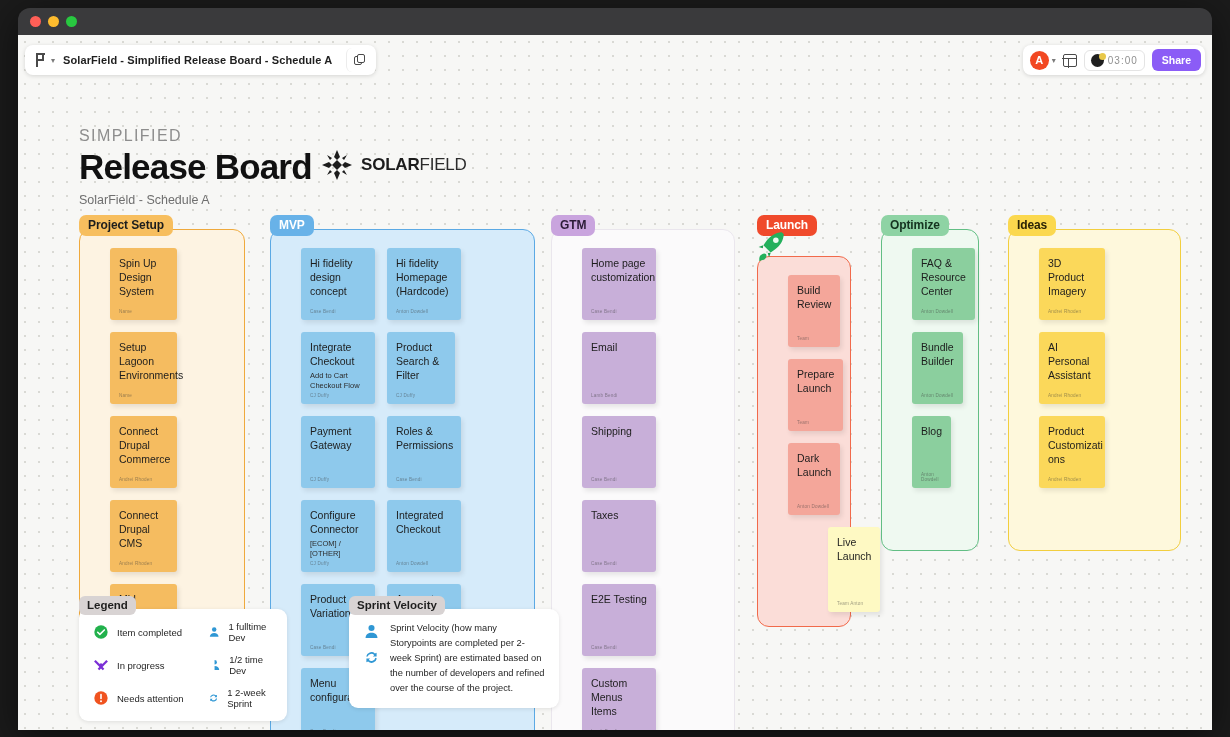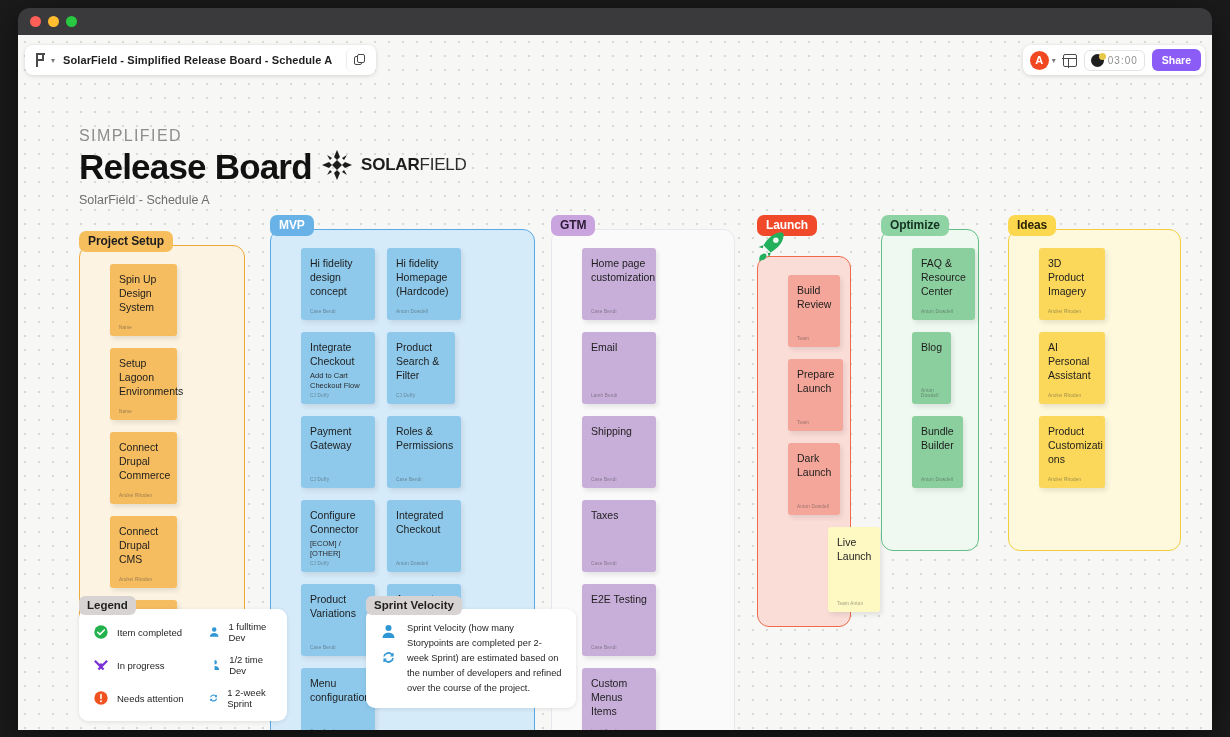--- a/index.html
+++ b/index.html
@@ -217,21 +217,21 @@
           </svg>
           <svg width="16" height="16" viewBox="0 0 24 24">
             <circle cx="12" cy="7" r="4.3" fill="#2F97D4"></circle>
             <path d="M3.6 21c0-4.6 3.8-7.2 8.4-7.2s8.4 2.6 8.4 7.2z" fill="#2F97D4"></path>
           </svg>
           <svg width="16" height="16" viewBox="0 0 24 24">
             <path d="M4.5 10.5a7.5 7.5 0 0 1 12.3-4.2l2.4-1v5.3h-5.3l2-1.7A5.4 5.4 0 0 0 6.6 10.5z" fill="#2F97D4"></path>
             <path d="M19.5 13.5a7.5 7.5 0 0 1-12.3 4.2l-2.4 1v-5.3h5.3l-2 1.7a5.4 5.4 0 0 0 9.3-2.6z" fill="#2F97D4"></path>
           </svg>
         </div>
-        <div class="col" style="left: 61px; top: 16px; width: 166px;">
+        <div class="col" style="left: 61px; top: 0px; width: 166px;">
           <div style="display: flex; align-items: flex-start; gap: 2px;">
             <div class="col-pill" style="background: rgb(247, 190, 94); color: rgb(29, 29, 29);">Project Setup</div>
           </div>
           <div class="col-body" style="background: rgb(253, 243, 226); border-color: rgb(239, 169, 60); min-height: 322px;">
             <div class="card" style="background: rgb(245, 188, 96); width: 67px; height: 72px;">
               <div class="card-title">Spin Up Design System</div>
               <div class="card-foot">Name</div>
             </div>
             <div class="card" style="background: rgb(245, 188, 96); width: 67px; height: 72px;">
               <div class="card-title">Setup Lagoon Environments</div>
@@ -401,25 +401,25 @@
         <div class="col" style="left: 863px; top: 0px; width: 98px;">
           <div style="display: flex; align-items: flex-start; gap: 2px;">
             <div class="col-pill" style="background: rgb(142, 211, 164); color: rgb(20, 50, 31);">Optimize</div>
           </div>
           <div class="col-body" style="background: rgb(239, 249, 241); border-color: rgb(98, 190, 132); min-height: 322px;">
             <div class="card" style="background: rgb(139, 207, 158); width: 66px; height: 72px;">
               <div class="card-title">FAQ &amp; Resource Center</div>
               <div class="card-foot">Anton Dowdell</div>
             </div>
             <div class="card" style="background: rgb(139, 207, 158); width: 66px; height: 72px;">
+              <div class="card-title">Bundle Builder</div>
+              <div class="card-foot">Anton Dowdell</div>
+            </div>
+            <div class="card" style="background: rgb(139, 207, 158); width: 66px; height: 72px;">
               <div class="card-title">Blog</div>
-              <div class="card-foot">Anton Dowdell</div>
-            </div>
-            <div class="card" style="background: rgb(139, 207, 158); width: 66px; height: 72px;">
-              <div class="card-title">Bundle Builder</div>
               <div class="card-foot">Anton Dowdell</div>
             </div>
           </div>
         </div>
         <div class="col" style="left: 990px; top: 0px; width: 173px;">
           <div style="display: flex; align-items: flex-start; gap: 2px;">
             <div class="col-pill" style="background: rgb(251, 216, 78); color: rgb(43, 36, 6);">Ideas</div>
           </div>
           <div class="col-body" style="background: rgb(254, 248, 220); border-color: rgb(242, 206, 62); min-height: 322px;">
             <div class="card" style="background: rgb(251, 216, 90); width: 66px; height: 72px;">
@@ -483,21 +483,21 @@
               <svg width="16" height="16" viewBox="0 0 24 24">
                 <path d="M4.5 10.5a7.5 7.5 0 0 1 12.3-4.2l2.4-1v5.3h-5.3l2-1.7A5.4 5.4 0 0 0 6.6 10.5z" fill="#2F97D4"></path>
                 <path d="M19.5 13.5a7.5 7.5 0 0 1-12.3 4.2l-2.4 1v-5.3h5.3l-2 1.7a5.4 5.4 0 0 0 9.3-2.6z" fill="#2F97D4"></path>
               </svg>
               <span class="legend-label">1 2-week Sprint</span>
             </div>
           </div>
       </div>
     </div>
 
-    <div style="position:absolute;left:301px;top:560px;padding-left:47px;">
+    <div style="position:absolute;left:284px;top:560px;padding-left:47px;">
       <div class="panel-pill">Sprint Velocity</div>
       <div class="panel-body" style="width:210px;">
         <div class="vel-body">
           <div class="vel-icons" id="vel-icons">
               <svg width="17" height="17" viewBox="0 0 24 24">
                 <circle cx="12" cy="7" r="4.3" fill="#2F97D4"></circle>
                 <path d="M3.6 21c0-4.6 3.8-7.2 8.4-7.2s8.4 2.6 8.4 7.2z" fill="#2F97D4"></path>
               </svg>
               <svg width="17" height="17" viewBox="0 0 24 24">
                 <path d="M4.5 10.5a7.5 7.5 0 0 1 12.3-4.2l2.4-1v5.3h-5.3l2-1.7A5.4 5.4 0 0 0 6.6 10.5z" fill="#2F97D4"></path>

